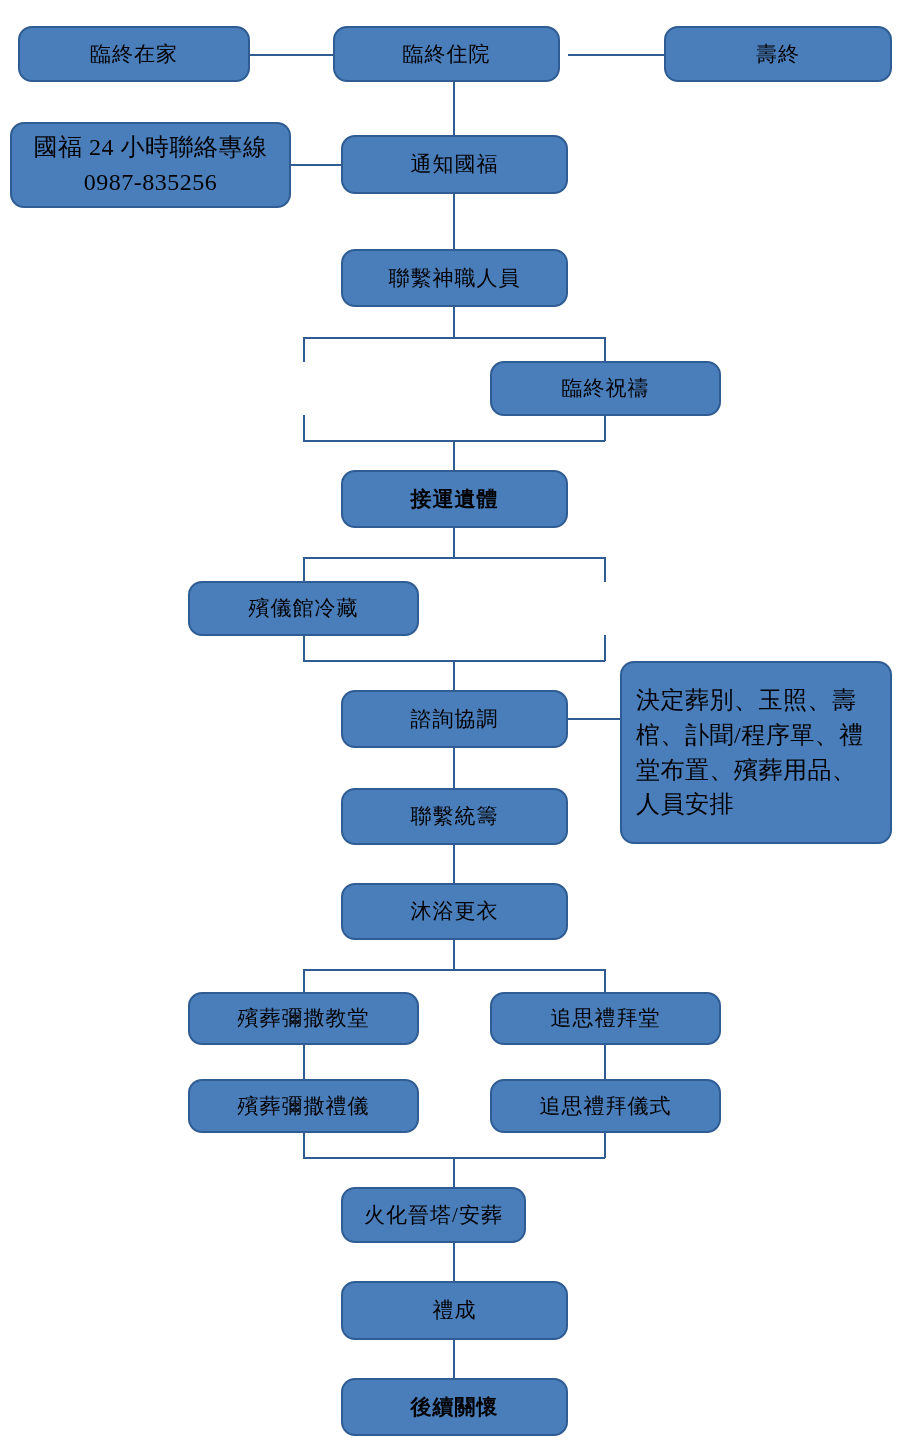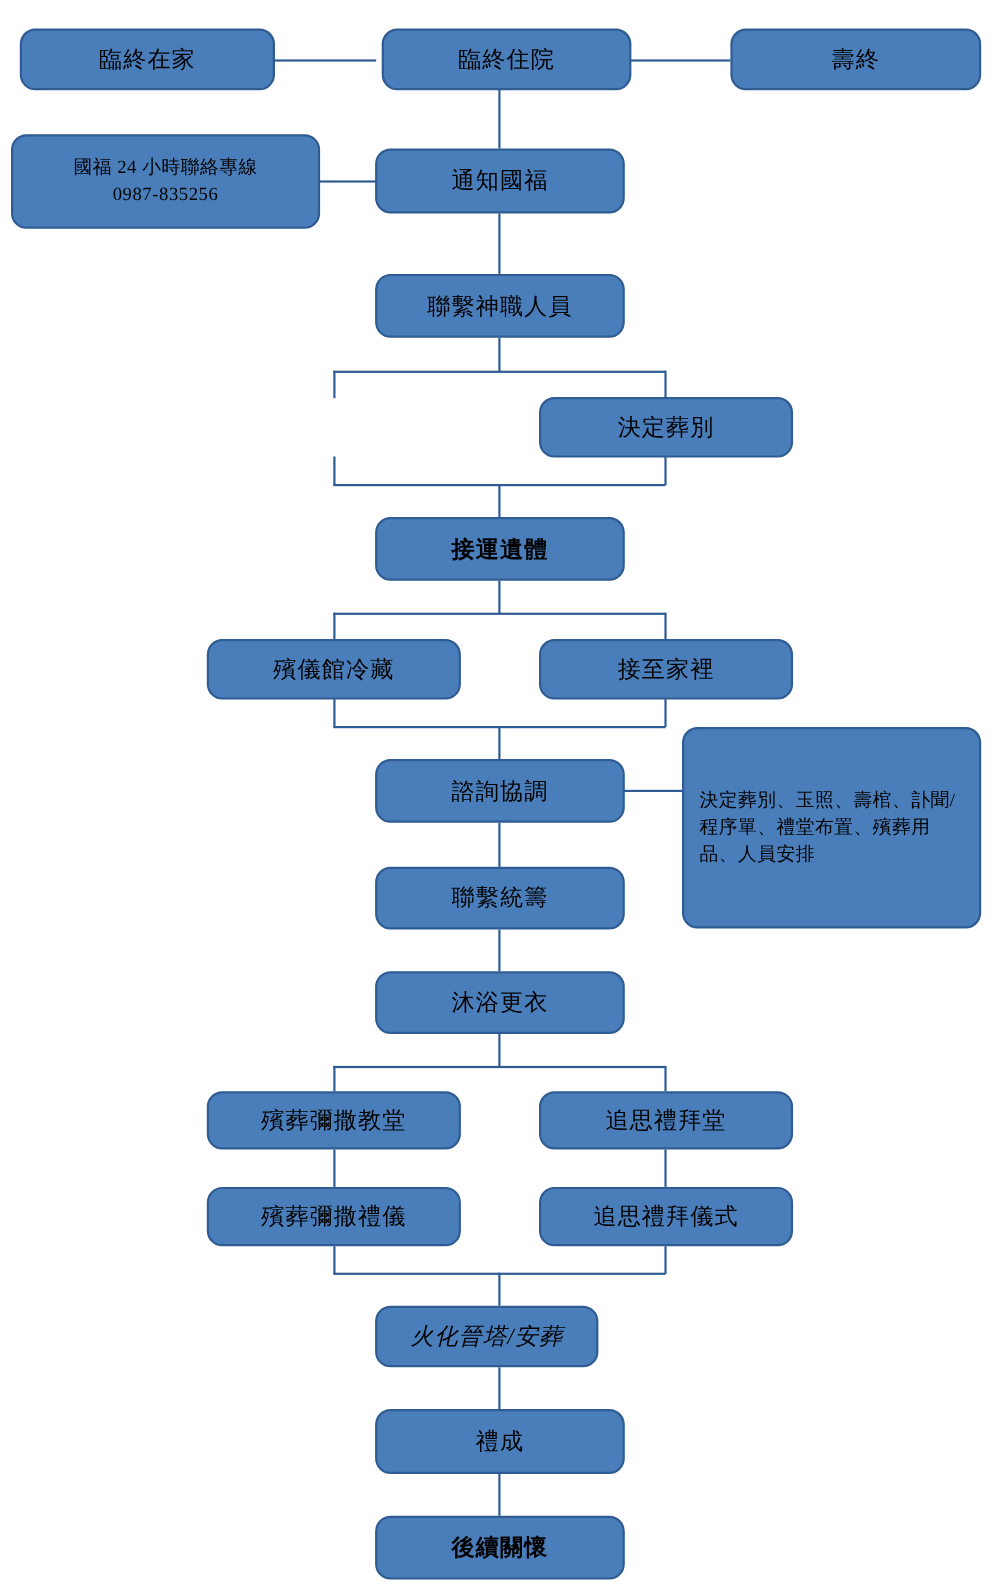--- a/index.html
+++ b/index.html
@@ -28,21 +28,21 @@
     align-items: center;
     justify-content: center;
     text-align: center;
     font-size: 21px;
     line-height: 1.35;
     letter-spacing: 1px;
     padding: 2px 6px;
     white-space: pre-line;
   }
   .node.multiline {
-    font-size: 17px;
+    font-size: 24px;
     line-height: 1.45;
     letter-spacing: 0.5px;
     font-family: Liberation Serif, serif;
   }
   .node.info {
     text-align: left;
     justify-content: flex-start;
     padding: 8px 14px;
   }
   .connector {
@@ -101,55 +101,54 @@
   <div class="connector v" style="left:303px; top:1133px; height:25px;"></div>
   <div class="connector v" style="left:604px; top:1133px; height:25px;"></div>
   <div class="connector h" style="left:303px; top:1157px; width:302px;"></div>
   <div class="connector v" style="left:453px; top:1157px; height:30px;"></div>
 
   <div class="connector v" style="left:453px; top:1243px; height:38px;"></div>
   <div class="connector v" style="left:453px; top:1340px; height:38px;"></div>
 
   <div class="node" style="left:18px; top:26px; width:232px; height:56px;">臨終在家</div>
 
-  <div class="node" style="left:347px; top:26px; width:227px; height:56px;">臨終住院</div>
+  <div class="node" style="left:333px; top:26px; width:227px; height:56px;">臨終住院</div>
 
   <div class="node" style="left:664px; top:26px; width:228px; height:56px;">壽終</div>
 
   <div class="node multiline" style="left:10px; top:122px; width:281px; height:86px;">國福 24 小時聯絡專線
 0987-835256</div>
 
   <div class="node" style="left:341px; top:135px; width:227px; height:59px;">通知國福</div>
 
   <div class="node" style="left:341px; top:249px; width:227px; height:58px;text-align:right;">聯繫神職人員</div>
 
 
-  <div class="node" style="left:490px; top:361px; width:231px; height:55px;">決定葬別</div>
+  <div class="node" style="left:490px; top:361px; width:231px; height:55px;">臨終祝禱</div>
 
   <div class="node" style="left:341px; top:470px; width:227px; height:58px;font-weight:bold;">接運遺體</div>
 
   <div class="node" style="left:188px; top:581px; width:231px; height:55px;">殯儀館冷藏</div>
 
-  <div class="node" style="left:490px; top:581px; width:231px; height:55px;">接至家裡</div>
 
   <div class="node" style="left:341px; top:690px; width:227px; height:58px;">諮詢協調</div>
 
   <div class="node info multiline" style="left:620px; top:661px; width:272px; height:183px;">決定葬別、玉照、壽棺、訃聞/程序單、禮堂布置、殯葬用品、人員安排</div>
 
   <div class="node" style="left:341px; top:788px; width:227px; height:57px;">聯繫統籌</div>
 
   <div class="node" style="left:341px; top:883px; width:227px; height:57px;">沐浴更衣</div>
 
   <div class="node" style="left:188px; top:992px; width:231px; height:53px;">殯葬彌撒教堂</div>
 
   <div class="node" style="left:490px; top:992px; width:231px; height:53px;">追思禮拜堂</div>
 
   <div class="node" style="left:188px; top:1079px; width:231px; height:54px;">殯葬彌撒禮儀</div>
 
   <div class="node" style="left:490px; top:1079px; width:231px; height:54px;">追思禮拜儀式</div>
 
-  <div class="node" style="left:341px; top:1187px; width:203px; height:56px;font-style:italic;">火化晉塔/安葬</div>
+  <div class="node" style="left:341px; top:1187px; width:185px; height:56px;">火化晉塔/安葬</div>
 
   <div class="node" style="left:341px; top:1281px; width:227px; height:59px;">禮成</div>
 
   <div class="node" style="left:341px; top:1378px; width:227px; height:58px;font-weight:bold;">後續關懷</div>
 
 </div>
 
 </body></html>

